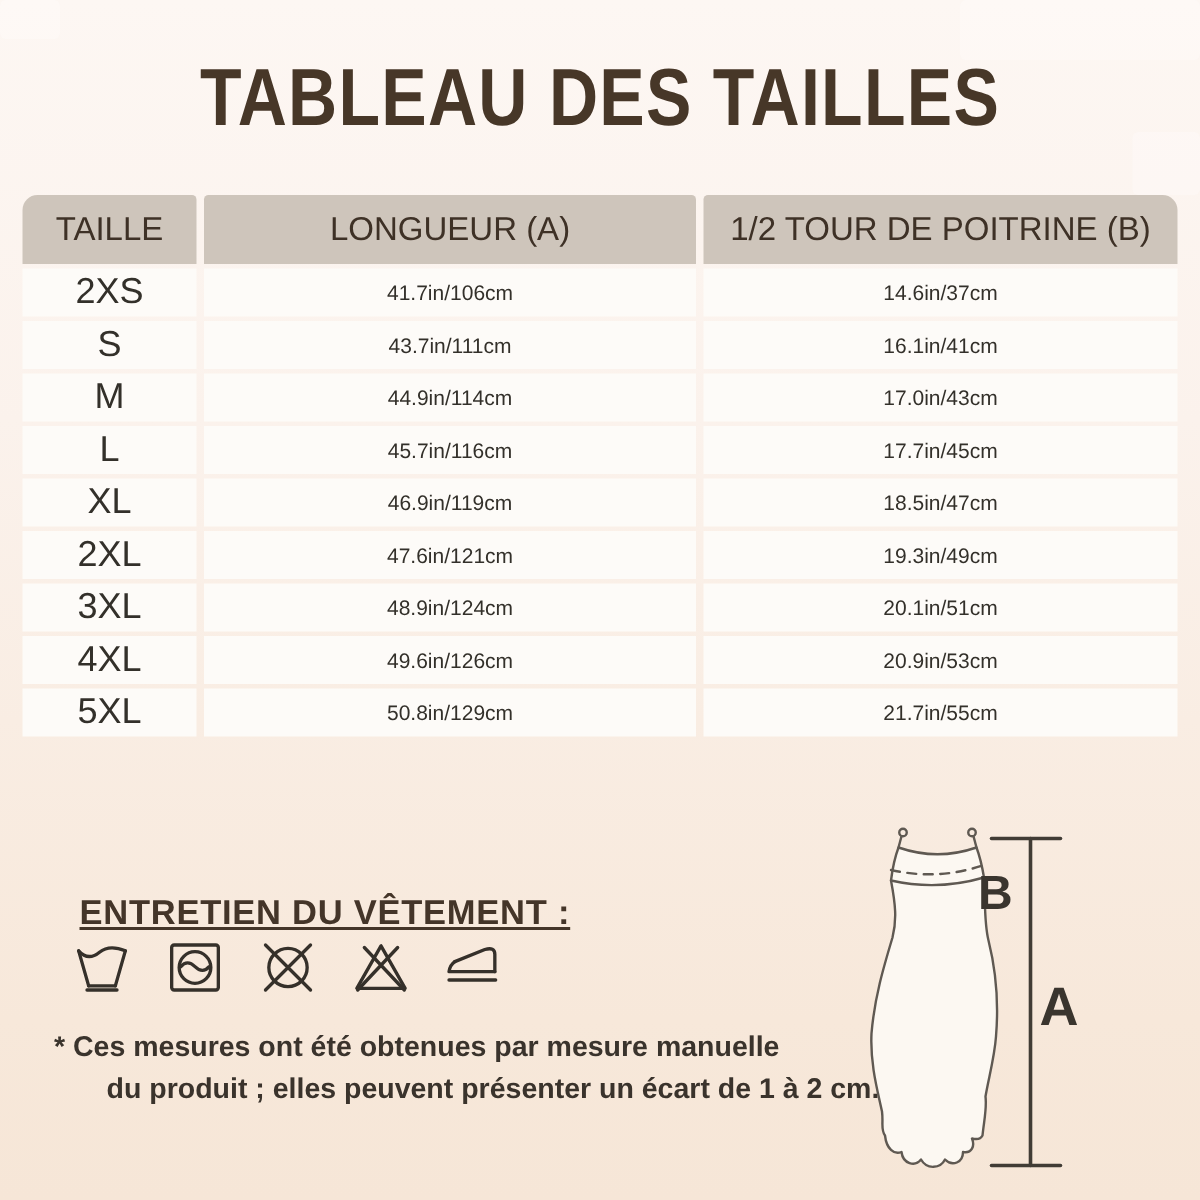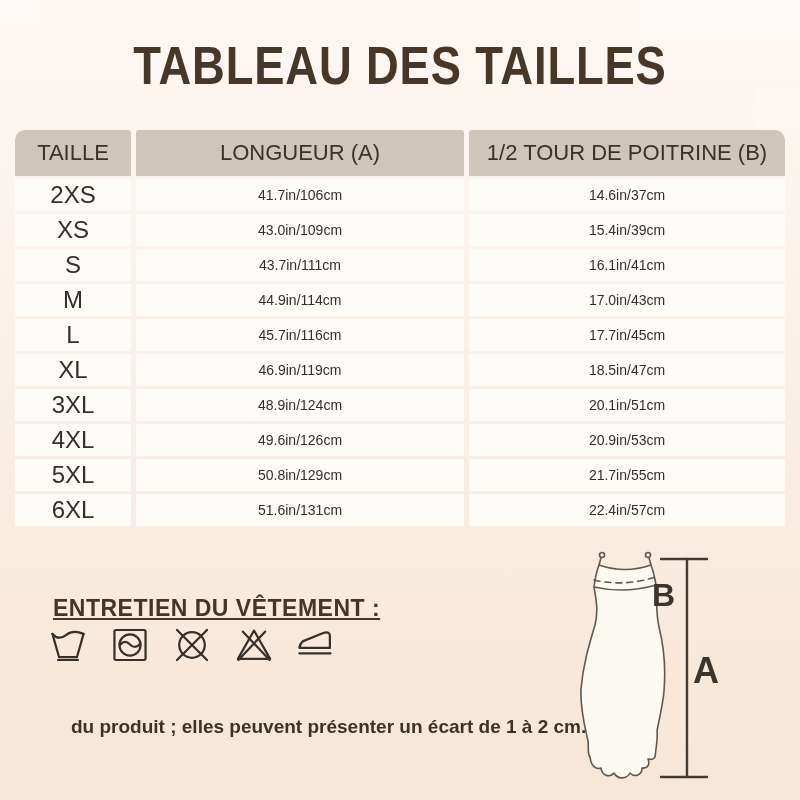--- a/index.html
+++ b/index.html
@@ -82,63 +82,58 @@
         <th class="last">1/2 TOUR DE POITRINE (B)</th>
       </tr>
     </thead>
     <tbody>
       <tr>
         <td class="size-cell">2XS</td>
         <td>41.7in/106cm</td>
         <td>14.6in/37cm</td>
       </tr>
       <tr>
-        <td class="size-cell">XS</td>
-        <td>43.0in/109cm</td>
-        <td>15.4in/39cm</td>
-      </tr>
-      <tr>
         <td class="size-cell">S</td>
         <td>43.7in/111cm</td>
         <td>16.1in/41cm</td>
       </tr>
       <tr>
         <td class="size-cell">M</td>
         <td>44.9in/114cm</td>
         <td>17.0in/43cm</td>
       </tr>
       <tr>
         <td class="size-cell">L</td>
         <td>45.7in/116cm</td>
         <td>17.7in/45cm</td>
       </tr>
       <tr>
         <td class="size-cell">XL</td>
         <td>46.9in/119cm</td>
         <td>18.5in/47cm</td>
       </tr>
       <tr>
+        <td class="size-cell">2XL</td>
+        <td>47.6in/121cm</td>
+        <td>19.3in/49cm</td>
+      </tr>
+      <tr>
         <td class="size-cell">3XL</td>
         <td>48.9in/124cm</td>
         <td>20.1in/51cm</td>
       </tr>
       <tr>
         <td class="size-cell">4XL</td>
         <td>49.6in/126cm</td>
         <td>20.9in/53cm</td>
       </tr>
       <tr>
         <td class="size-cell">5XL</td>
         <td>50.8in/129cm</td>
         <td>21.7in/55cm</td>
-      </tr>
-      <tr>
-        <td class="size-cell">6XL</td>
-        <td>51.6in/131cm</td>
-        <td>22.4in/57cm</td>
       </tr>
     </tbody>
   </table>
 
   <h2 class="care-heading">ENTRETIEN DU VÊTEMENT :</h2>
 
   <div class="care-icons">
 
     <svg width="40" height="40" viewBox="0 0 36 36" fill="none" stroke="#35302a" stroke-width="2" stroke-linecap="round" stroke-linejoin="round">
       <path d="M4,8 L10,29 M32,8 L26,29"></path>
@@ -164,21 +159,21 @@
     </svg>
 
     <svg width="40" height="40" viewBox="0 0 36 36" fill="none" stroke="#35302a" stroke-width="2" stroke-linecap="round" stroke-linejoin="round">
       <path d="M6.5,14.5 L24.5,7.2 Q30.5,5.5 30.5,10 L30.5,20.5"></path>
       <path d="M6.5,14.5 Q3.6,16.5 3,20.5 L30.5,20.5"></path>
       <path d="M3,25.5 L31,25.5"></path>
     </svg>
   </div>
 
   <p class="footnote">
-    <br>
+    <span class="line1">* Ces mesures ont été obtenues par mesure manuelle</span><br>
     <span class="line2">du produit ; elles peuvent présenter un écart de 1 à 2 cm.</span>
   </p>
 
   <svg class="dress-diagram" width="260" height="257" viewBox="0 0 260 257">
 
     <g fill="#fcf8f2" stroke="#5f5952" stroke-width="1.6" stroke-linecap="round" stroke-linejoin="round">
       <path d="M59,22
                C56,30 55,36 54,44
                C57,60 58,70 55,82
                C49,102 43,122 41,146

